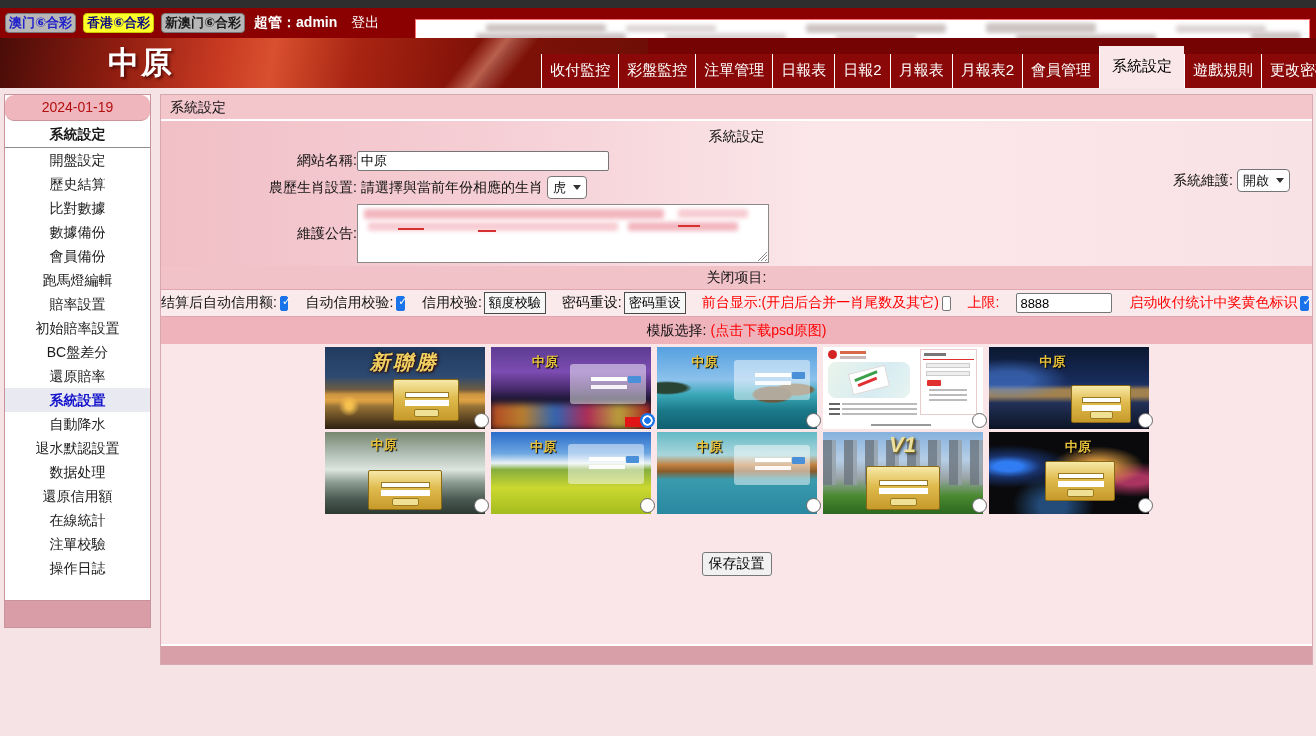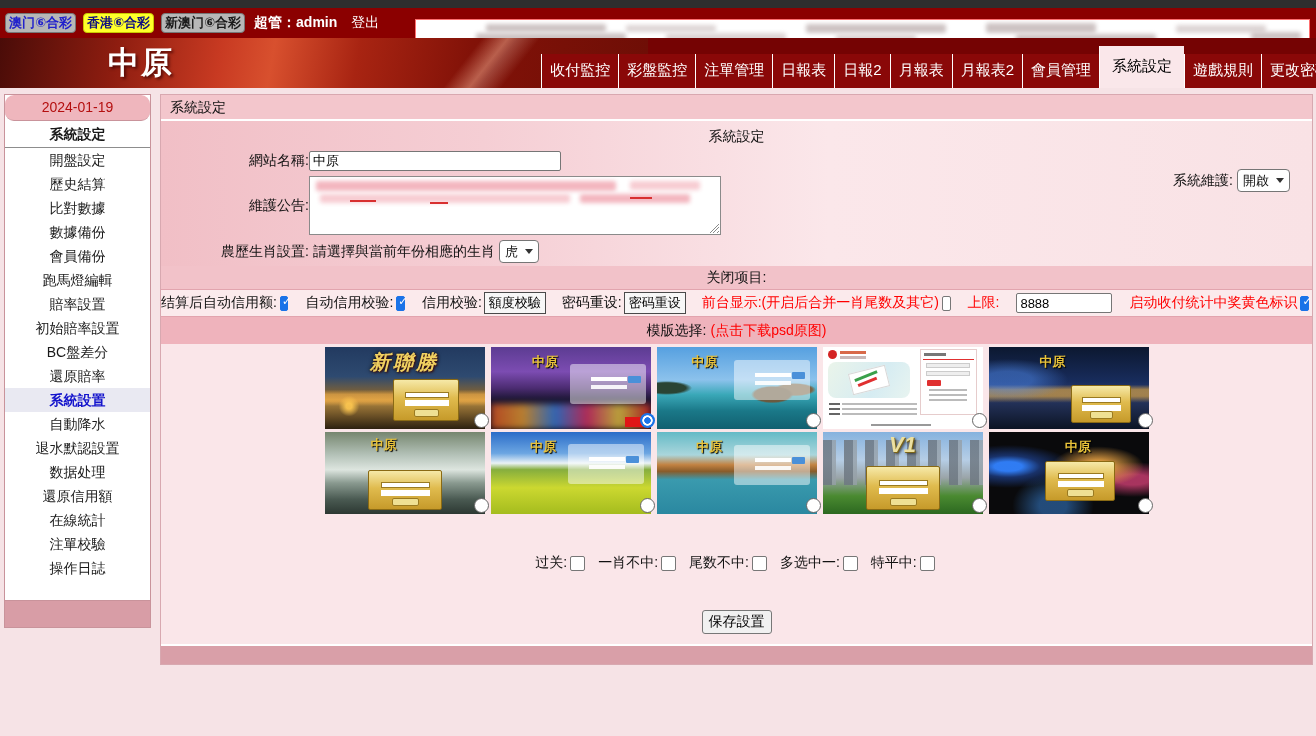--- a/index.html
+++ b/index.html
@@ -53,21 +53,21 @@
     border-top:1px solid #c9939b;box-sizing:border-box;}
   
   .main{position:absolute;left:160px;top:94px;width:1153px;height:571px;background:#fae6e9;
     border:1px solid #d8a8b0;box-sizing:border-box;}
   .main-title{height:24px;line-height:24px;background:#f3c6cc;padding-left:9px;font-size:14px;
     border-bottom:2px solid #fff;}
   .form-area{position:relative;height:145px;
     background:linear-gradient(to right,#f1bfc6 0%,#f5ced4 28%,#fbe7ea 58%,#f9e2e5 100%);}
   .section-head{text-align:center;padding-top:7px;font-size:14px;}
   .frow{display:flex;align-items:center;margin-top:5px;}
-  .flabel{width:148px;text-align:right;font-size:14px;white-space:nowrap;flex:none;}
+  .flabel{width:148px;text-align:right;font-size:14px;white-space:nowrap;flex:none;padding-left:48px;}
   .txt-input{height:18px;border:1px solid #767676;background:#fff;font-size:13px;
     font-family:inherit;padding:0 3px;border-radius:2px;}
   .site-input{width:244px;}
   .hint{margin-left:4px;margin-right:4px;}
   .select{display:inline-flex;align-items:center;background:#fff;border:1px solid #767676;
     border-radius:4px;height:21px;padding:0 5px;font-size:13px;cursor:pointer;}
   .chev{margin-left:7px;width:0;height:0;border-left:4px solid transparent;
     border-right:4px solid transparent;border-top:5px solid #333;}
   .maint-wrap{position:absolute;top:48px;right:22px;display:flex;align-items:center;}
   .notice-box{position:relative;width:410px;height:57px;background:#fff;border:1px solid #8a8a8a;}
@@ -270,39 +270,39 @@
 <div class="main">
   <div class="main-title">系統設定</div>
 
   <div class="form-area">
     <div class="section-head">系統設定</div>
     <div class="frow">
       <span class="flabel">網站名稱:</span>
       <input class="txt-input site-input" value="中原" style="">
     </div>
     <div class="frow">
+      <span class="flabel">農歷生肖設置:</span>
+      <span class="hint">請選擇與當前年份相應的生肖</span>
+      <span class="select">
+        <span>虎</span>
+        <span class="chev"></span>
+      </span>
+    </div>
+    <div class="frow">
       <span class="flabel">維護公告:</span>
       <div class="notice-box">
         <span class="pinkblob" style="left:6px;top:4px;width:300px;height:10px;"></span>
         <span class="pinkblob l2" style="left:320px;top:4px;width:70px;height:9px;"></span>
         <span class="pinkblob l2" style="left:10px;top:17px;width:250px;height:9px;"></span>
         <span class="pinkblob" style="left:270px;top:17px;width:110px;height:9px;"></span>
         <span class="reddash" style="left:40px;top:23px;width:26px;"></span>
         <span class="reddash" style="left:120px;top:25px;width:18px;"></span>
         <span class="reddash" style="left:320px;top:20px;width:22px;"></span>
         <span class="resize-icon"></span>
       </div>
-    </div>
-    <div class="frow">
-      <span class="flabel">農歷生肖設置:</span>
-      <span class="hint">請選擇與當前年份相應的生肖</span>
-      <span class="select">
-        <span>虎</span>
-        <span class="chev"></span>
-      </span>
     </div>
     <div class="maint-wrap">
       <span class="flabel" style="width:auto;margin-right:4px;">系統維護:</span>
       <span class="select">
         <span>開啟</span>
         <span class="chev"></span>
       </span>
     </div>
   </div>
 
@@ -413,31 +413,19 @@
       </div>
       <div class="thumb t10">
         <div class="img"></div>
         <span class="thumb-title">中原</span>
         <span class="gold-box"></span>
         <span class="radio"></span>
       </div>
     </div>
   </div>
 
-  <div class="pass-row">
-    <span>过关:</span>
-    <span class="cb"></span>
-    <span class="pl">一肖不中:</span>
-    <span class="cb"></span>
-    <span class="pl">尾数不中:</span>
-    <span class="cb"></span>
-    <span class="pl">多选中一:</span>
-    <span class="cb"></span>
-    <span class="pl">特平中:</span>
-    <span class="cb"></span>
-  </div>
 
   <div class="save-row">
     <button class="save-btn">保存設置</button>
   </div>
 
   <div class="main-footer"></div>
 </div>
 
 </body></html>

